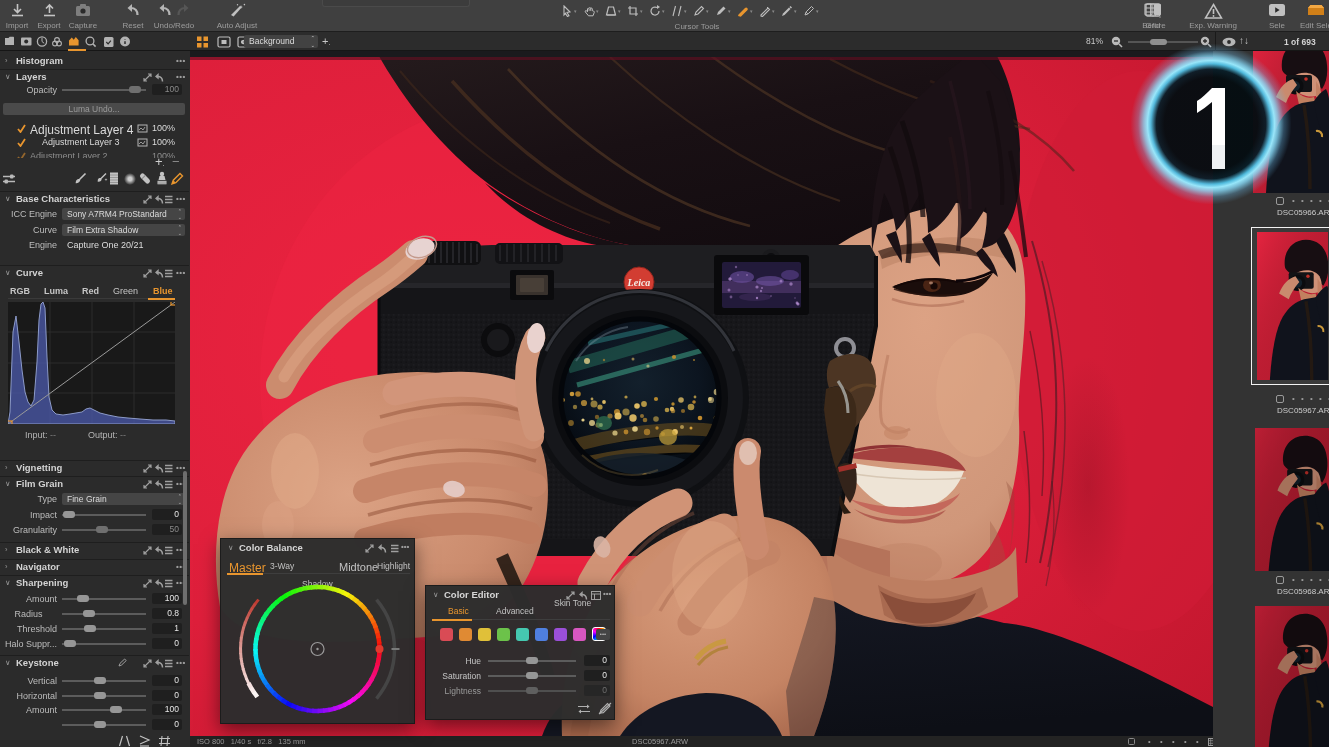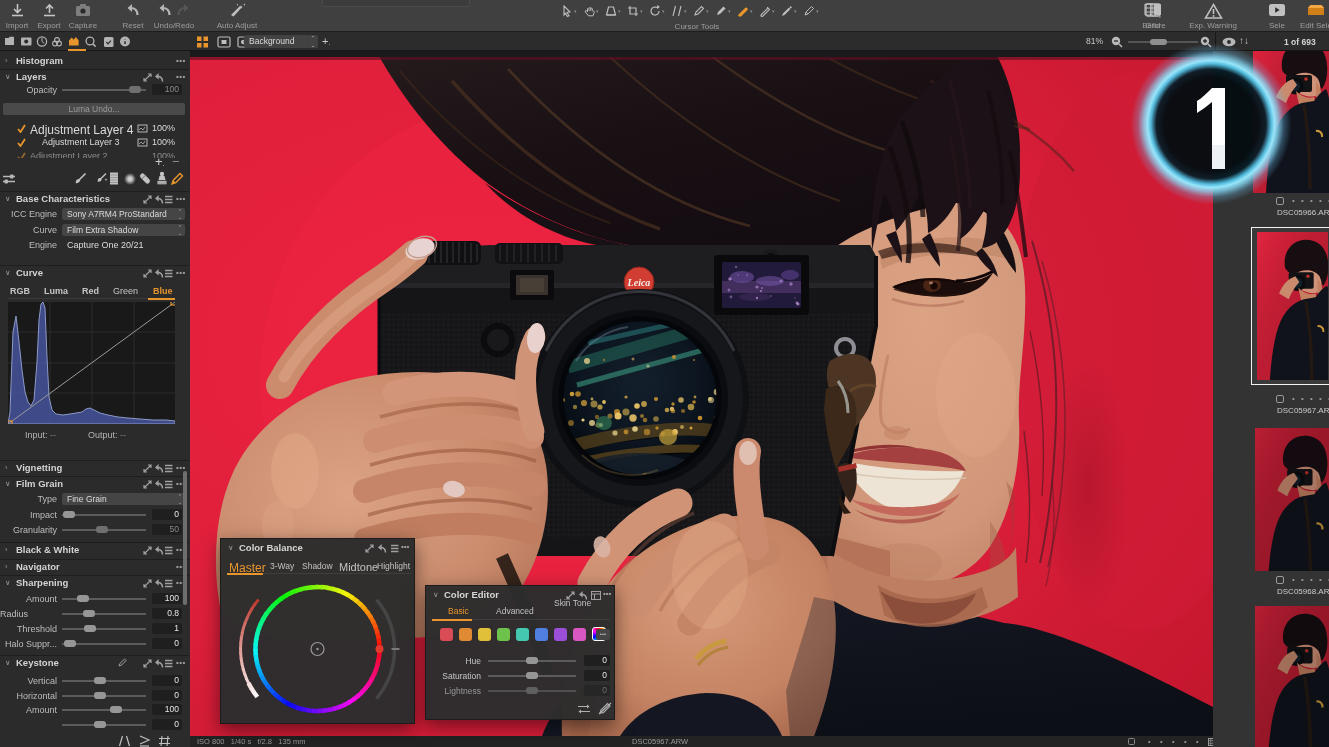--- a/index.html
+++ b/index.html
@@ -431,21 +431,21 @@
         <path d="M4.7 0L1 3.4l3.7 3.2z" fill="#9f9f9f"></path>
       </svg>
   <svg width="9" height="9" viewBox="0 0 9 9" class="abs" style="left:164px;top:528px;">
         <path d="M1 1.5h7.5M1 4.5h7.5M1 7.5h7.5" stroke="#9f9f9f" stroke-width="1.4"></path>
       </svg>
   <div class="abs" style="left:176px;top:527px;color:#9f9f9f;font-size:8px;font-weight:bold;letter-spacing:0.5px;">•••</div>
   <div class="abs" style="left:0px;top:543px;width:57px;text-align:right;color:#bdbdbd;font-size:9px;white-space:nowrap;">Amount</div>
   <div class="abs" style="left:62px;top:547px;width:84px;height:1.5px;background:#5c5c5c;"></div>
   <div class="abs" style="left:77px;top:544px;width:12px;height:7px;background:#969696;border-radius:3px;"></div>
   <div class="abs" style="left:152px;top:542px;width:30px;height:11px;background:#1f1f1f;border-radius:2px;color:#e6e6e6;font-size:8.5px;text-align:right;line-height:11px;padding-right:3px;">100</div>
-  <div class="abs" style="left:0px;top:558px;width:57px;text-align:left;color:#bdbdbd;font-size:9px;white-space:nowrap;">Radius</div>
+  <div class="abs" style="left:0px;top:558px;width:57px;text-align:center;color:#bdbdbd;font-size:9px;white-space:nowrap;">Radius</div>
   <div class="abs" style="left:62px;top:562px;width:84px;height:1.5px;background:#5c5c5c;"></div>
   <div class="abs" style="left:83px;top:559px;width:12px;height:7px;background:#969696;border-radius:3px;"></div>
   <div class="abs" style="left:152px;top:557px;width:30px;height:11px;background:#1f1f1f;border-radius:2px;color:#e6e6e6;font-size:8.5px;text-align:right;line-height:11px;padding-right:3px;">0.8</div>
   <div class="abs" style="left:0px;top:573px;width:57px;text-align:right;color:#bdbdbd;font-size:9px;white-space:nowrap;">Threshold</div>
   <div class="abs" style="left:62px;top:577px;width:84px;height:1.5px;background:#5c5c5c;"></div>
   <div class="abs" style="left:84px;top:574px;width:12px;height:7px;background:#969696;border-radius:3px;"></div>
   <div class="abs" style="left:152px;top:572px;width:30px;height:11px;background:#1f1f1f;border-radius:2px;color:#e6e6e6;font-size:8.5px;text-align:right;line-height:11px;padding-right:3px;">1</div>
   <div class="abs" style="left:0px;top:588px;width:57px;text-align:right;color:#bdbdbd;font-size:9px;white-space:nowrap;">Halo Suppr...</div>
   <div class="abs" style="left:62px;top:592px;width:84px;height:1.5px;background:#5c5c5c;"></div>
   <div class="abs" style="left:64px;top:589px;width:12px;height:7px;background:#969696;border-radius:3px;"></div>
@@ -925,21 +925,21 @@
 <svg width="10" height="9" viewBox="0 0 10 9" style="position:absolute;left:156px;top:5px;">
         <path d="M8.5 8.5c0-3-1.5-5-5-5H2.5" stroke="#9f9f9f" stroke-width="1.5" fill="none"></path>
         <path d="M4.7 0L1 3.4l3.7 3.2z" fill="#9f9f9f"></path>
       </svg>
 <svg width="9" height="9" viewBox="0 0 9 9" style="position:absolute;left:169px;top:5px;">
         <path d="M1 1.5h7.5M1 4.5h7.5M1 7.5h7.5" stroke="#9f9f9f" stroke-width="1.4"></path>
       </svg>
 <div style="position:absolute;left:180px;top:3px;color:#9f9f9f;font-size:8px;font-weight:bold;">•••</div>
 <div style="position:absolute;left:8px;top:22px;color:#e8952e;font-size:12px;">Master</div>
 <div style="position:absolute;left:49px;top:22px;color:#c2c2c2;font-size:8.5px;">3-Way</div>
-<div style="position:absolute;left:81px;top:22px;color:#c2c2c2;font-size:8.5px;">Shadow</div>
+<div style="position:absolute;left:81px;top:40px;color:#c2c2c2;font-size:8.5px;">Shadow</div>
 <div style="position:absolute;left:118px;top:22px;color:#c2c2c2;font-size:11px;">Midtone</div>
 <div style="position:absolute;left:156px;top:22px;color:#c2c2c2;font-size:8.5px;">Highlight</div>
 <div style="position:absolute;left:6px;top:34px;width:183px;height:1px;background:#3e3e3e;"></div>
 <div style="position:absolute;left:6px;top:33.5px;width:36px;height:2px;background:#e8952e;"></div>
 <svg width="195" height="150" viewBox="0 0 195 150" style="position:absolute;left:0;top:36px;">
         <path d="M158.5,74.0 A62,62 0 0 0 158.1,67.0" stroke="#f40a0a" stroke-width="4.5" fill="none"></path>
         <path d="M158.3,68.6 A62,62 0 0 0 157.3,61.6" stroke="#f41d0a" stroke-width="4.5" fill="none"></path>
         <path d="M157.6,63.2 A62,62 0 0 0 155.9,56.4" stroke="#f4310a" stroke-width="4.5" fill="none"></path>
         <path d="M156.4,58.0 A62,62 0 0 0 154.2,51.3" stroke="#f4440a" stroke-width="4.5" fill="none"></path>
         <path d="M154.8,52.8 A62,62 0 0 0 152.0,46.3" stroke="#f4580a" stroke-width="4.5" fill="none"></path>

